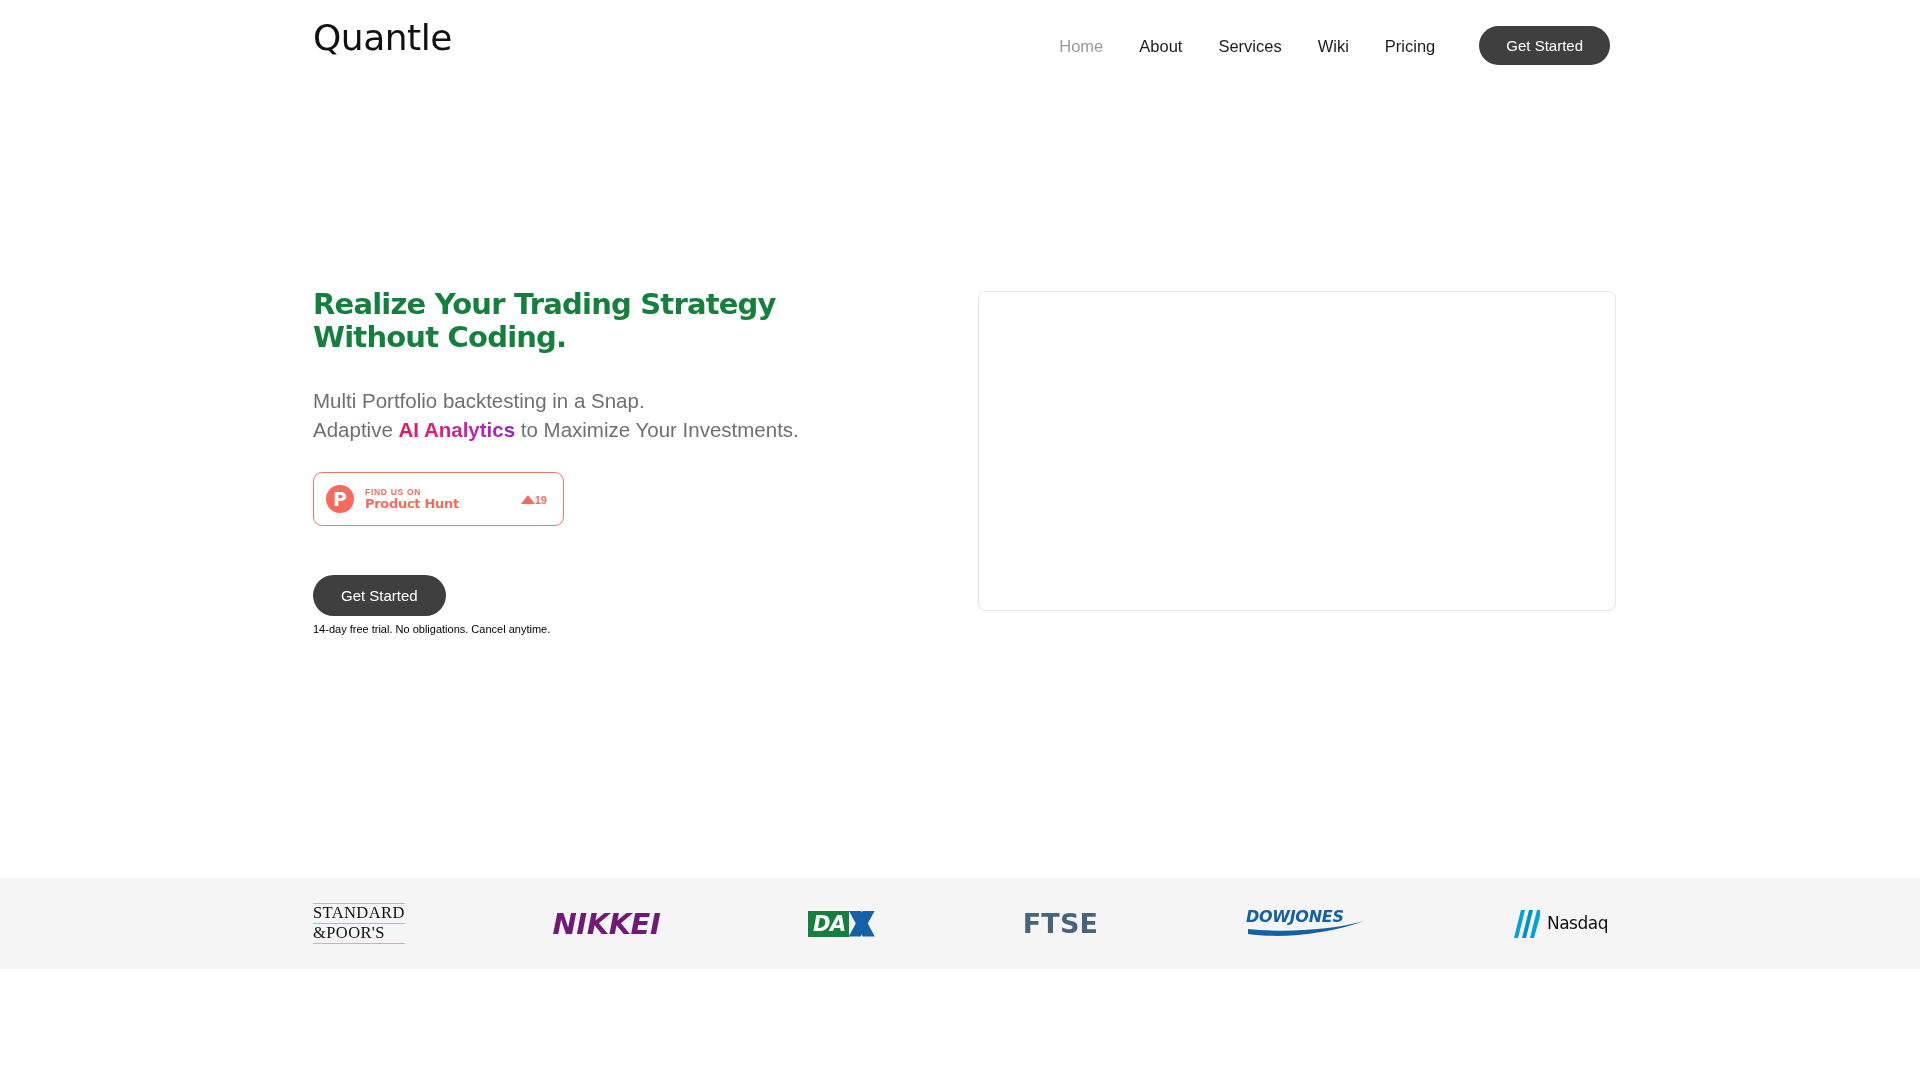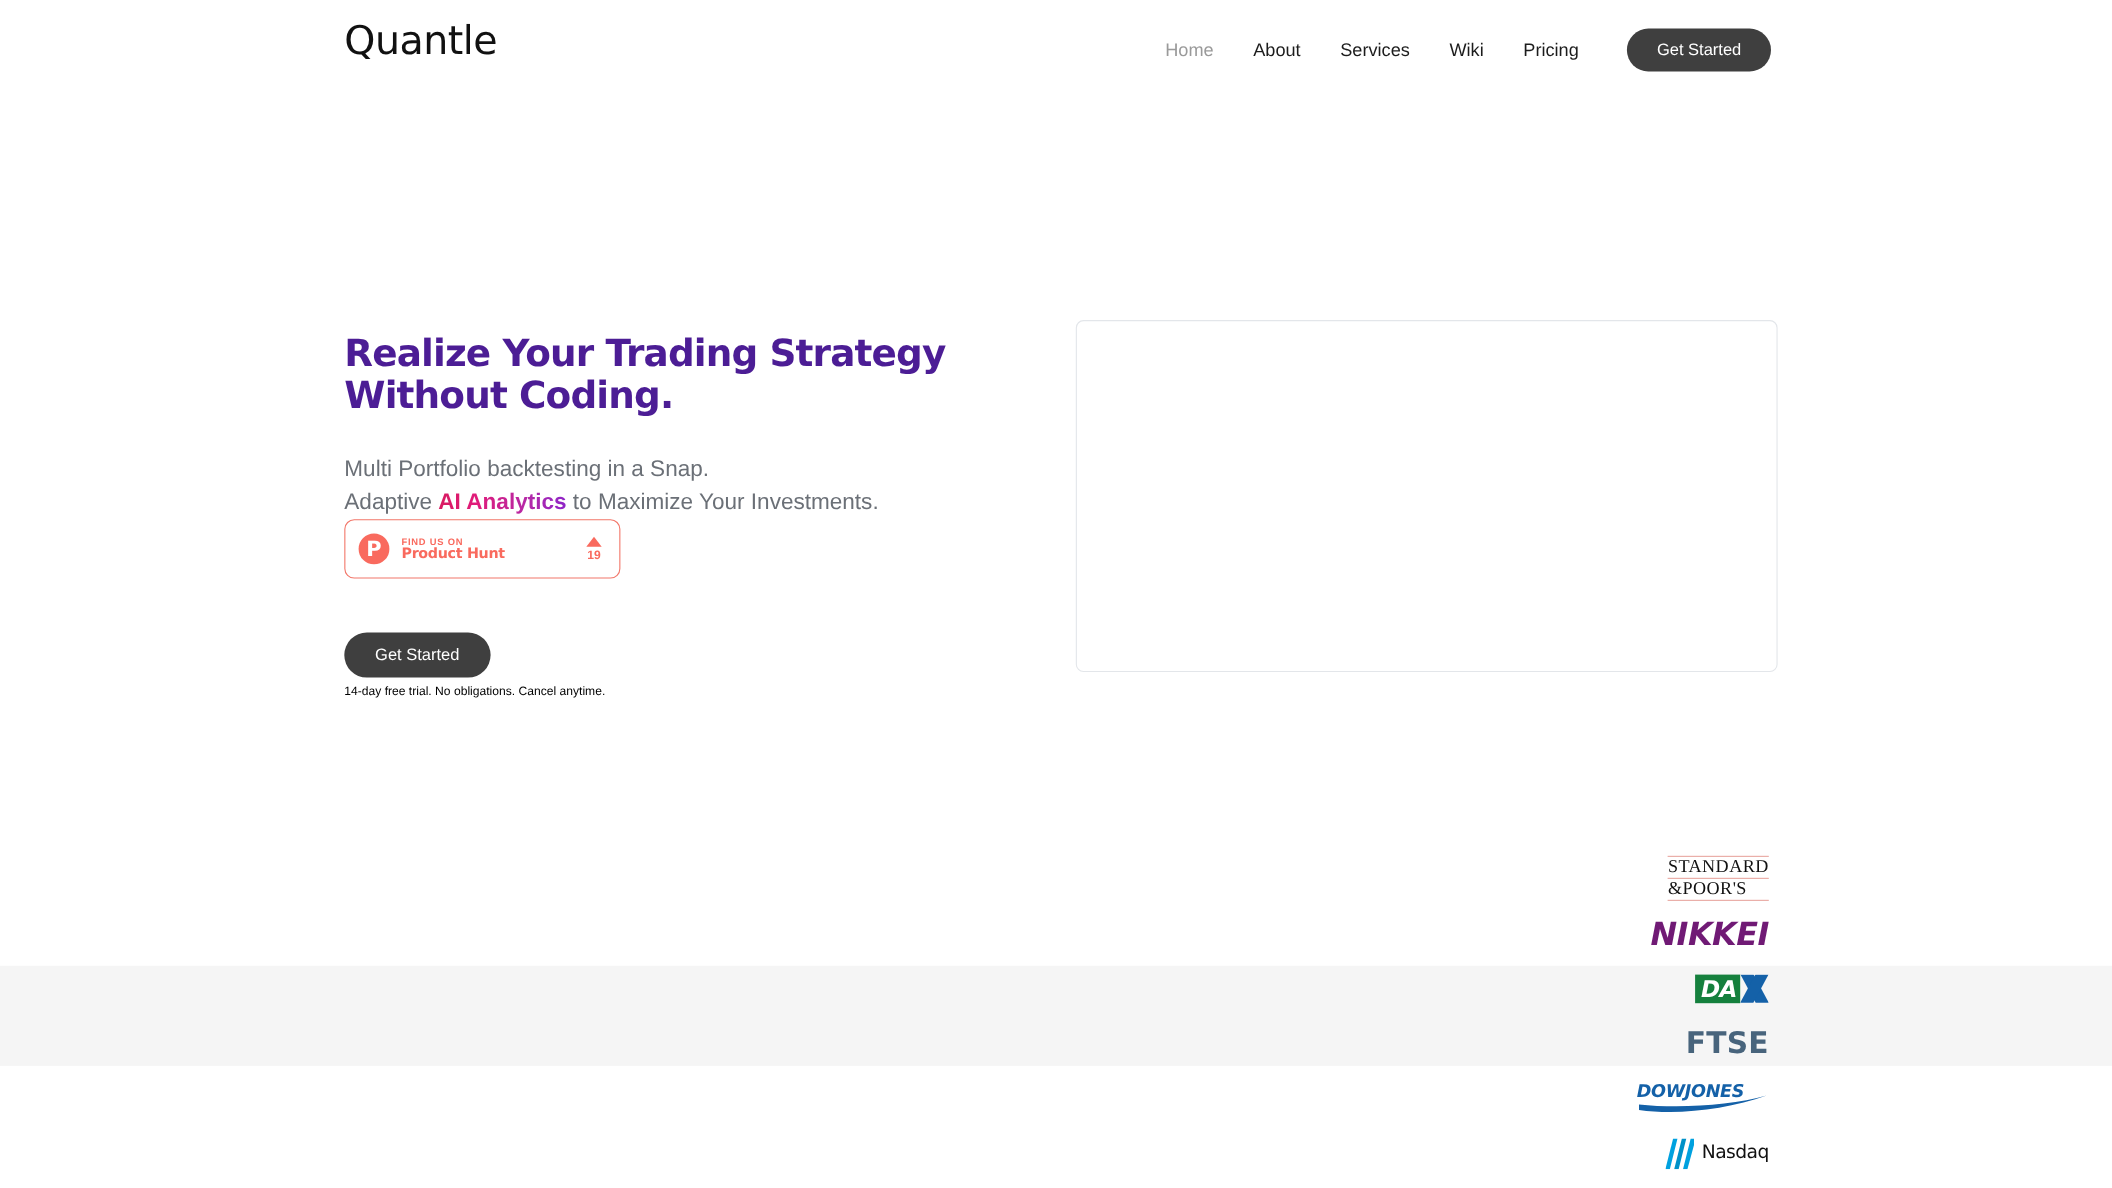--- a/index.html
+++ b/index.html
@@ -83,27 +83,26 @@
 
   .hero-left {
     position: absolute;
     left: 313px;
     top: 288px;
     width: 620px;
   }
 
   .headline {
     font-family: "DejaVu Sans", sans-serif;
-    font-size: 34px;
+    font-size: 29px;
     font-weight: bold;
     line-height: 1.13;
-    color: #4c1d95;
+    color: #15803d;
     letter-spacing: -0.8px;
     white-space: pre-line;
-    margin-top: 15px;
   }
 
   .subhead {
     margin-top: 32px;
     font-size: 20.5px;
     line-height: 1.46;
     color: #6b7077;
   }
   .subhead .line { display: block; }
   .grad {
@@ -155,21 +154,21 @@
   .ph-name {
     font-family: "DejaVu Sans", sans-serif;
     font-size: 13px;
     font-weight: bold;
     color: #f96a5e;
     line-height: 1.1;
     letter-spacing: -0.3px;
   }
   .ph-votes {
     display: flex;
-    flex-direction: column;
+    flex-direction: row;
     align-items: center;
     justify-content: center;
     flex: 0 0 auto;
     margin-right: 4px;
   }
   .ph-tri {
     width: 0; height: 0;
     border-left: 7px solid transparent;
     border-right: 7px solid transparent;
     border-bottom: 9px solid #f96a5e;
@@ -226,23 +225,22 @@
     height: 91px;
     background: #f5f5f5;
     display: flex;
     align-items: center;
   }
   .logo-row {
     position: absolute;
     left: 313px;
     width: 1295px;
     display: flex;
-    align-items: flex-end;
+    align-items: flex-start;
     justify-content: space-between;
-    flex-direction: column;
   }
   .logo-cell {
     display: flex;
     align-items: center;
     justify-content: center;
     height: 50px;
   }
 
   
   .sp {

